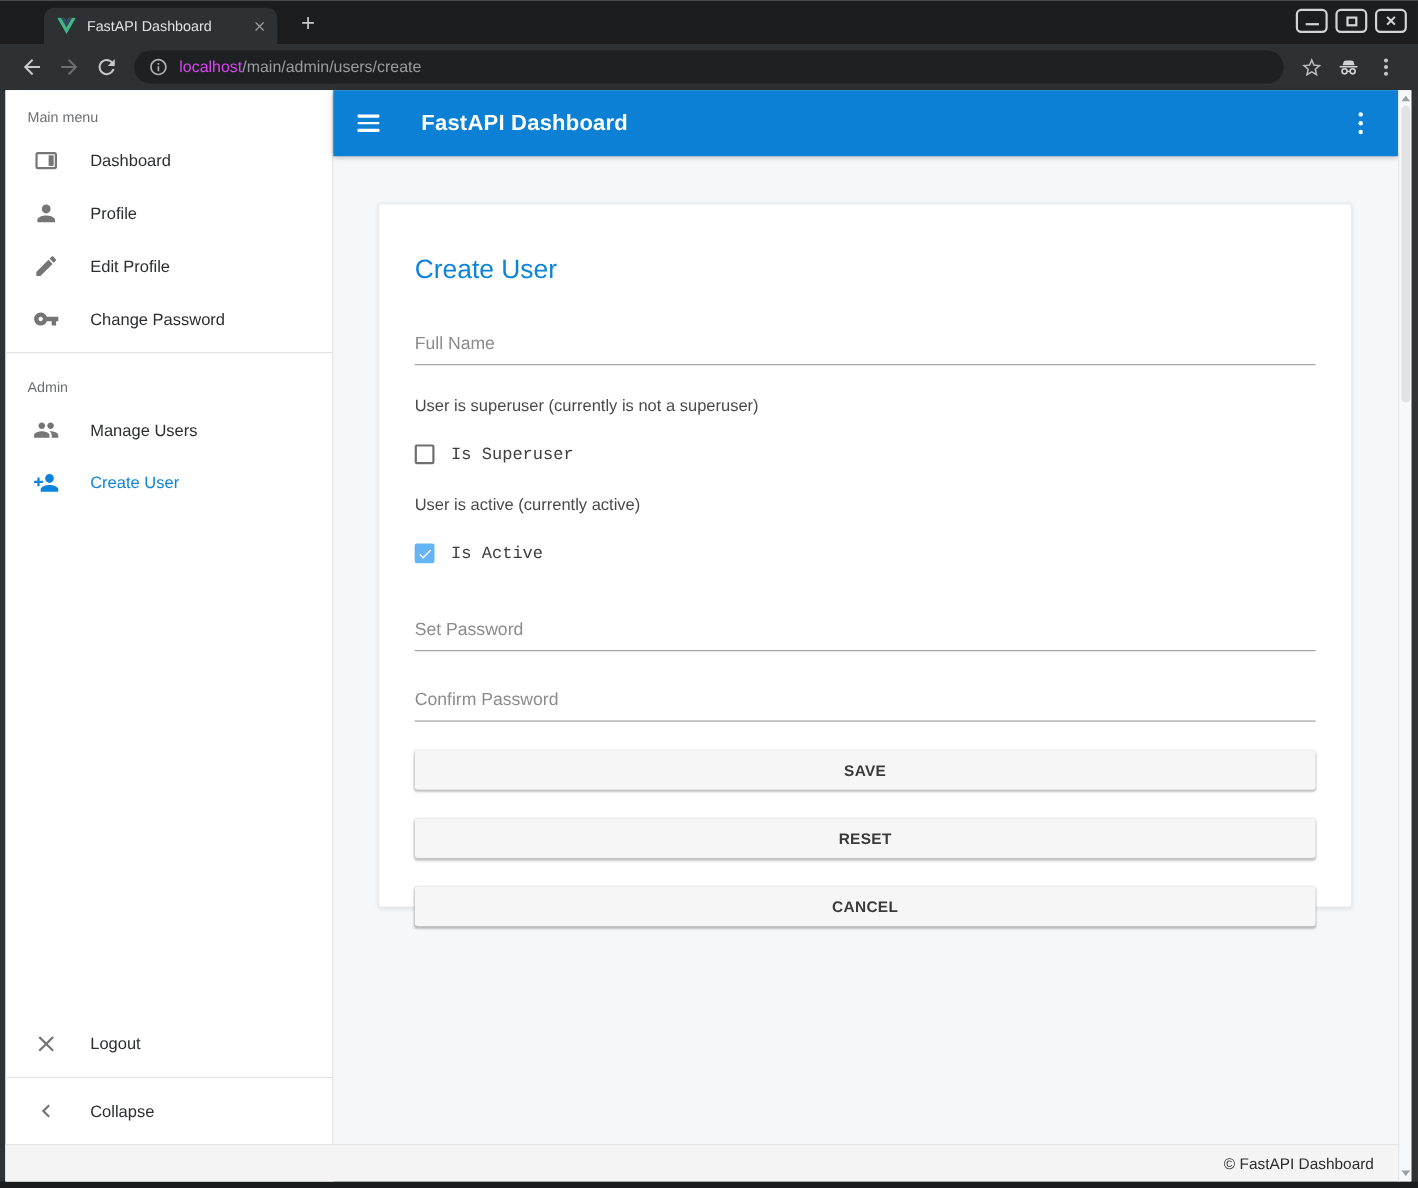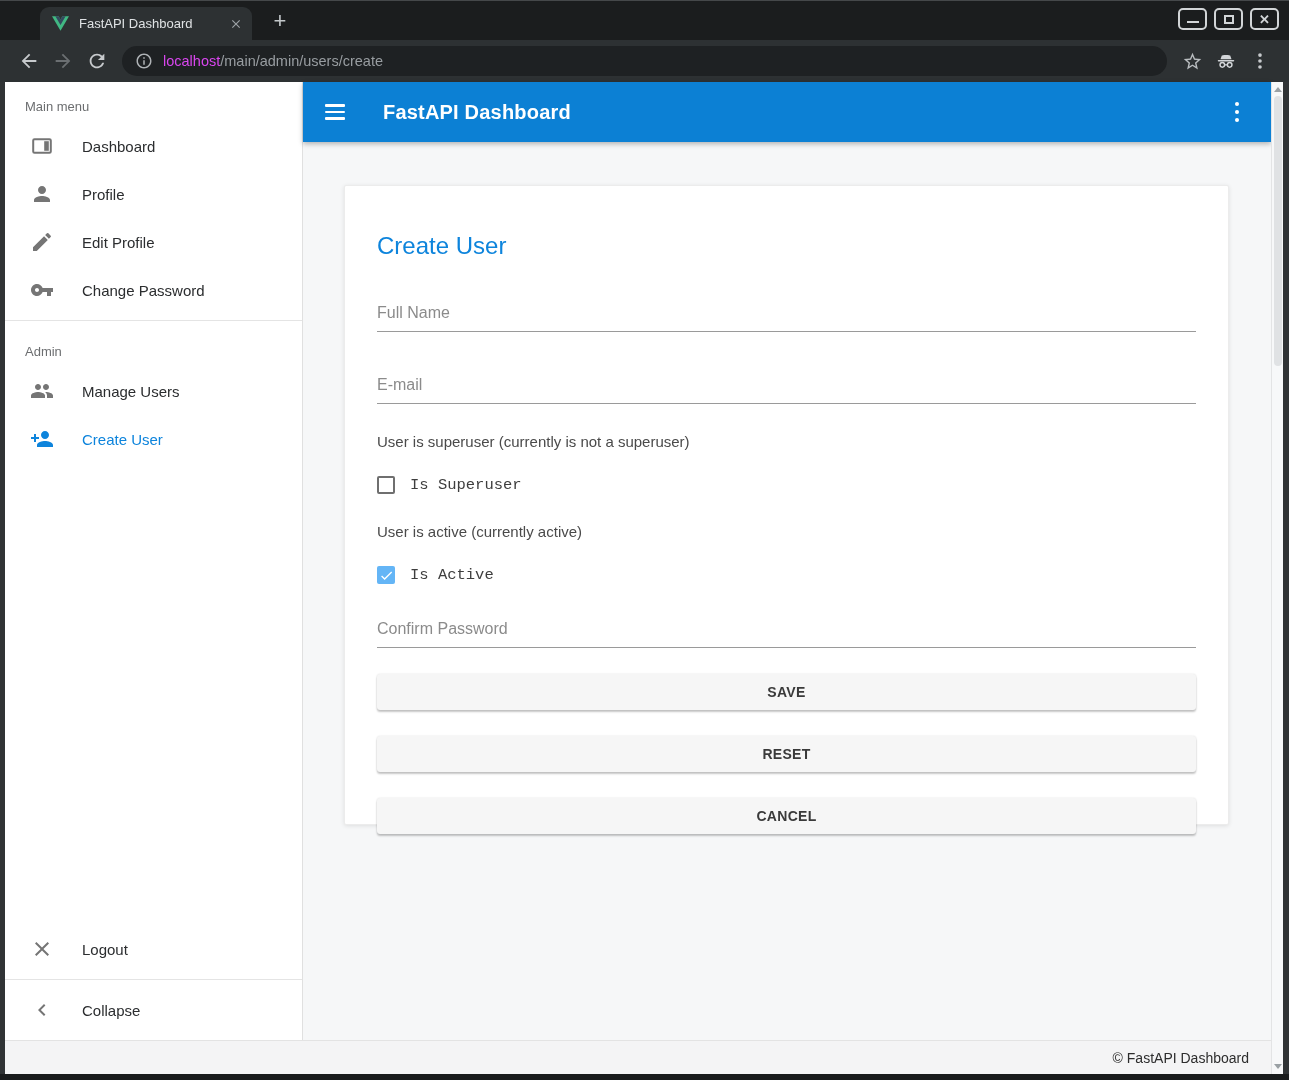--- a/index.html
+++ b/index.html
@@ -269,40 +269,40 @@
         </header>
 
         <div class="content">
           <div class="card">
             <div class="card-title">Create User</div>
 
             <div class="field">
               <input type="text" placeholder="Full Name" style="">
             </div>
 
-            <div class="field">
-              <input type="text" placeholder="E-mail" style="">
-            </div>
 
             <div class="note">User is superuser (currently is not a superuser)</div>
             <div class="check-row">
               <span class="checkbox unchecked"></span>
               <span class="check-label">Is Superuser</span>
             </div>
 
             <div class="note">User is active (currently active)</div>
             <div class="check-row">
               <span class="checkbox checked">
                 <svg viewBox="0 0 24 24" width="15" height="15" fill="#ffffff">
                     <path d="M9 16.17 4.83 12l-1.42 1.41L9 19 21 7l-1.41-1.41z"></path>
                   </svg>
               </span>
               <span class="check-label">Is Active</span>
             </div>
 
+            <div class="field" style="margin-top:46px;">
+              <input type="text" placeholder="Set Password" style="">
+            </div>
 
             <div class="field" style="margin-top:30px;">
               <input type="text" placeholder="Confirm Password" style="">
             </div>
 
             <div class="btn-row">
               <button class="btn">SAVE</button>
               <button class="btn">RESET</button>
               <button class="btn">CANCEL</button>
             </div>

